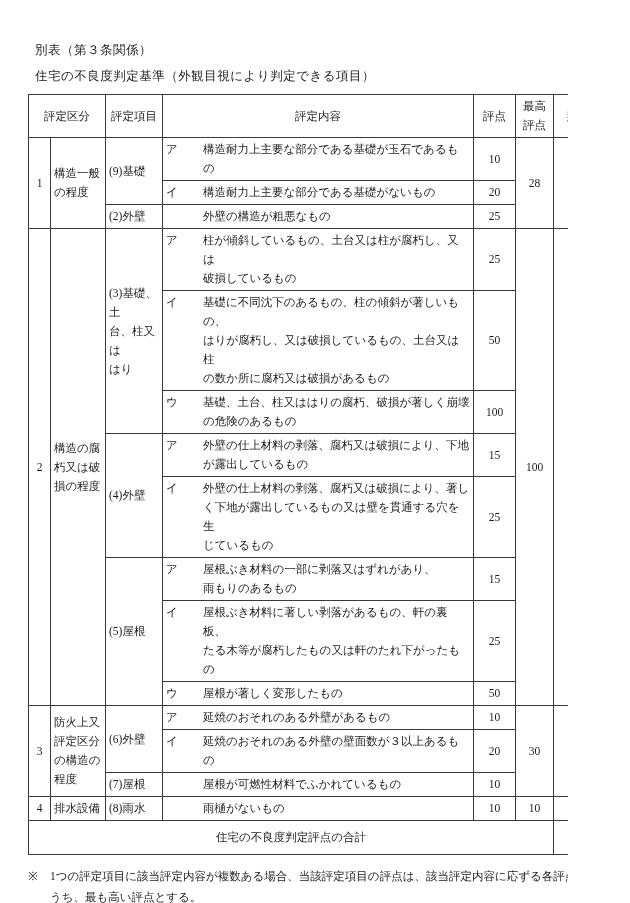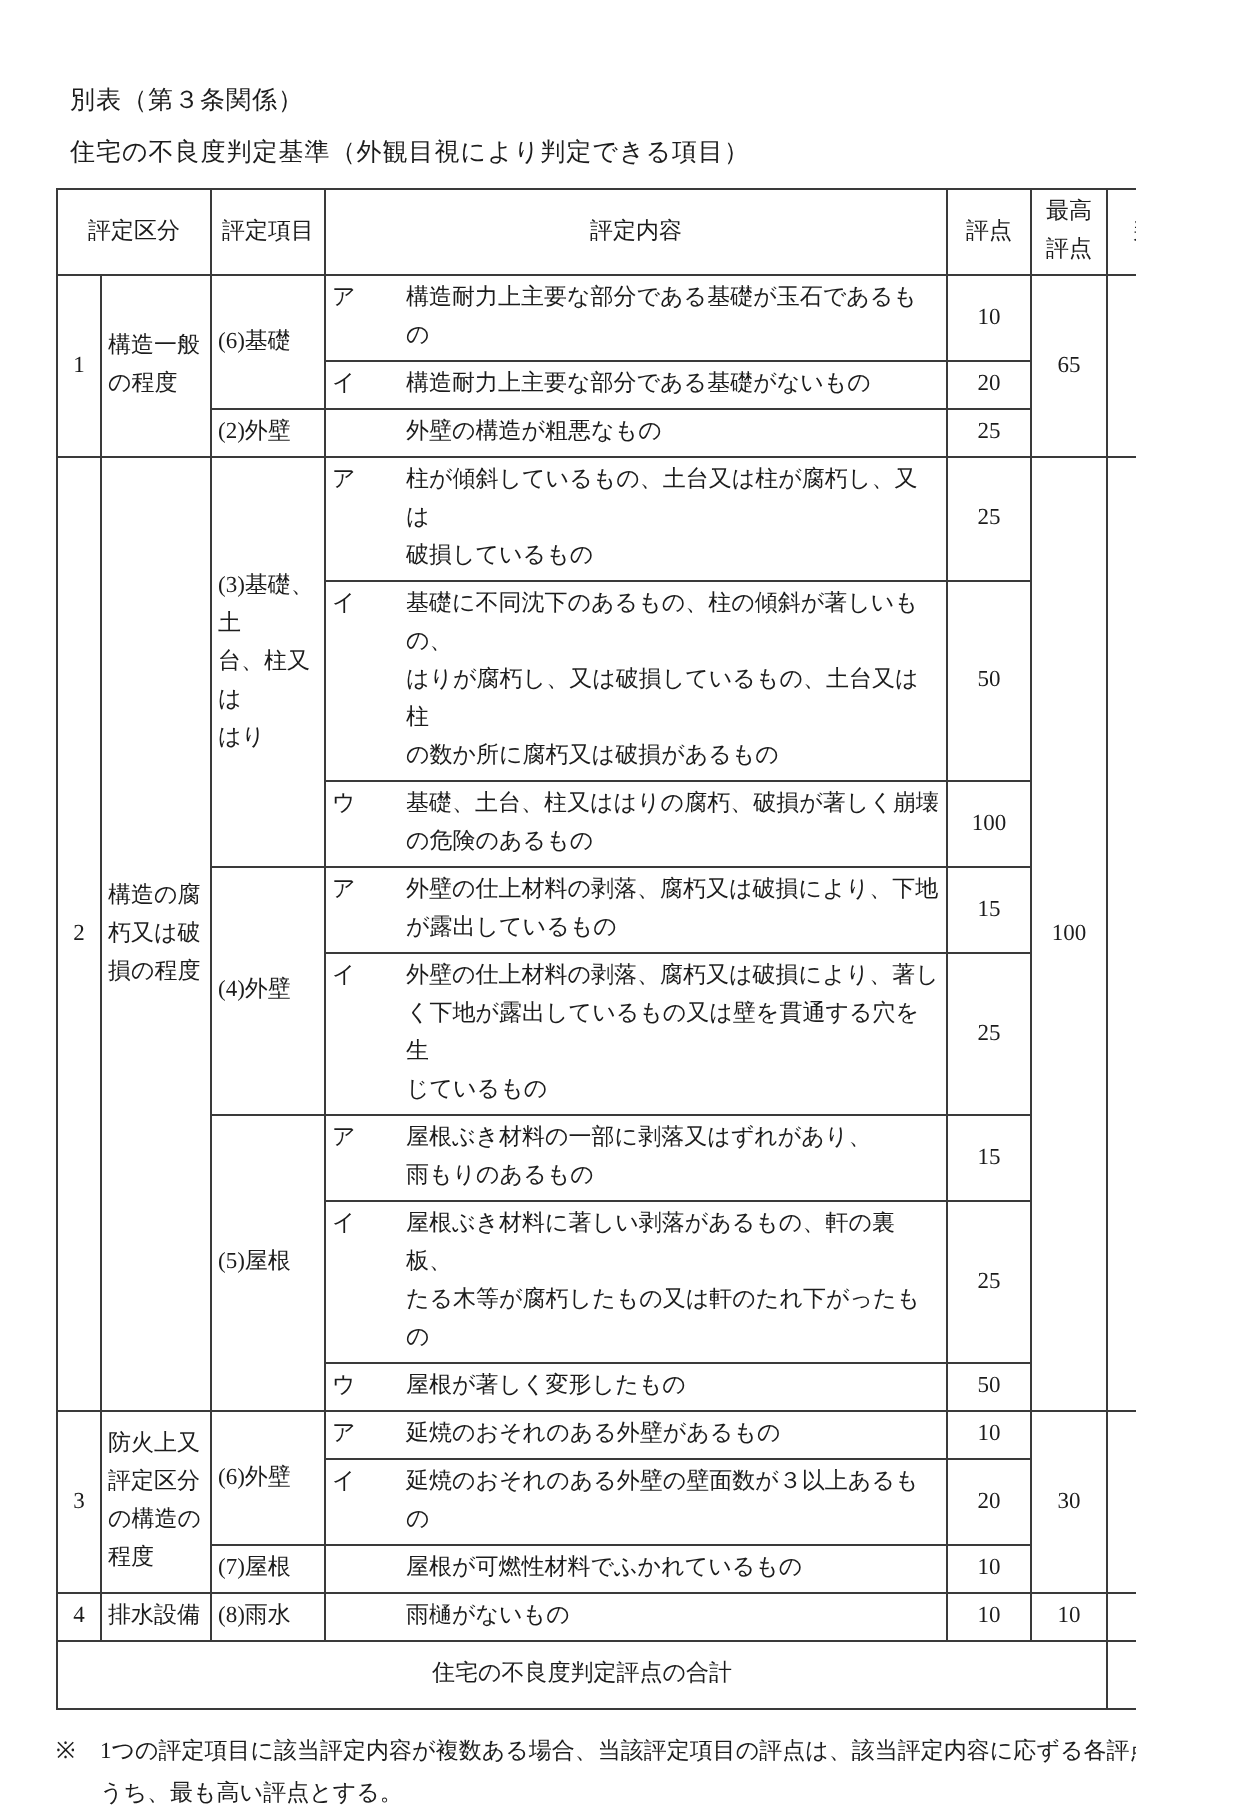--- a/index.html
+++ b/index.html
@@ -90,29 +90,29 @@
       <th>評点</th>
       <th>最高
 評点</th>
       <th>判定</th>
     </tr>
 
     <tr>
       <td class="c-num" rowspan="3">1</td>
       <td class="c-cat" rowspan="3">構造一般
 の程度</td>
-      <td class="c-item" rowspan="2">(6)基礎</td>
+      <td class="c-item" rowspan="2">(9)基礎</td>
       <td class="c-content">
             <div class="cwrap">
               <span class="pfx">ア</span>
               <span class="ctext">構造耐力上主要な部分である基礎が玉石であるもの</span>
             </div>
           </td>
       <td class="c-score">10</td>
-      <td class="c-max" rowspan="3">65</td>
+      <td class="c-max" rowspan="3">28</td>
       <td class="c-judge" rowspan="3"></td>
     </tr>
     <tr>
       <td class="c-content">
             <div class="cwrap">
               <span class="pfx">イ</span>
               <span class="ctext">構造耐力上主要な部分である基礎がないもの</span>
             </div>
           </td>
       <td class="c-score">20</td>

